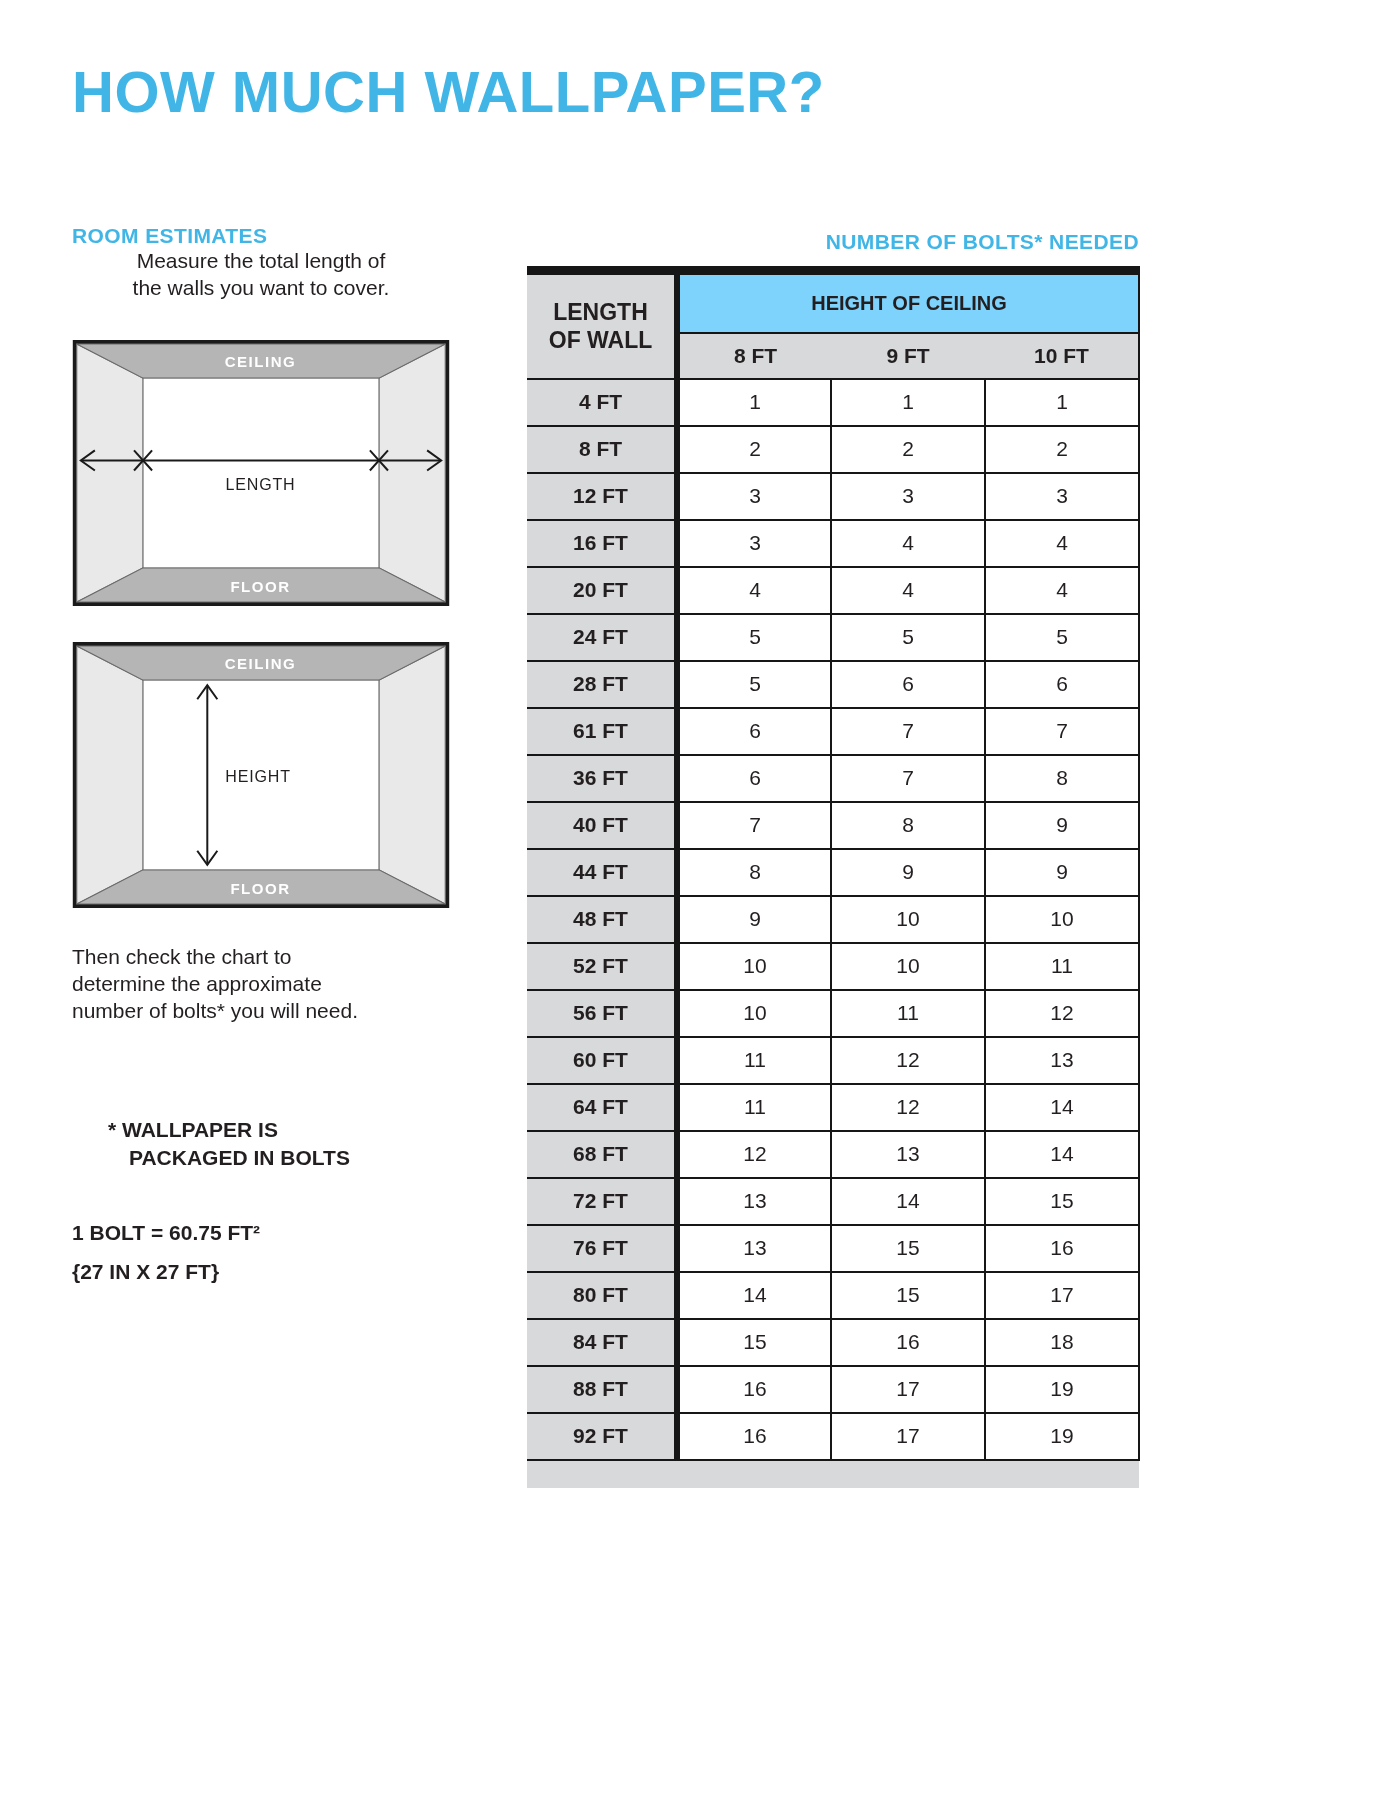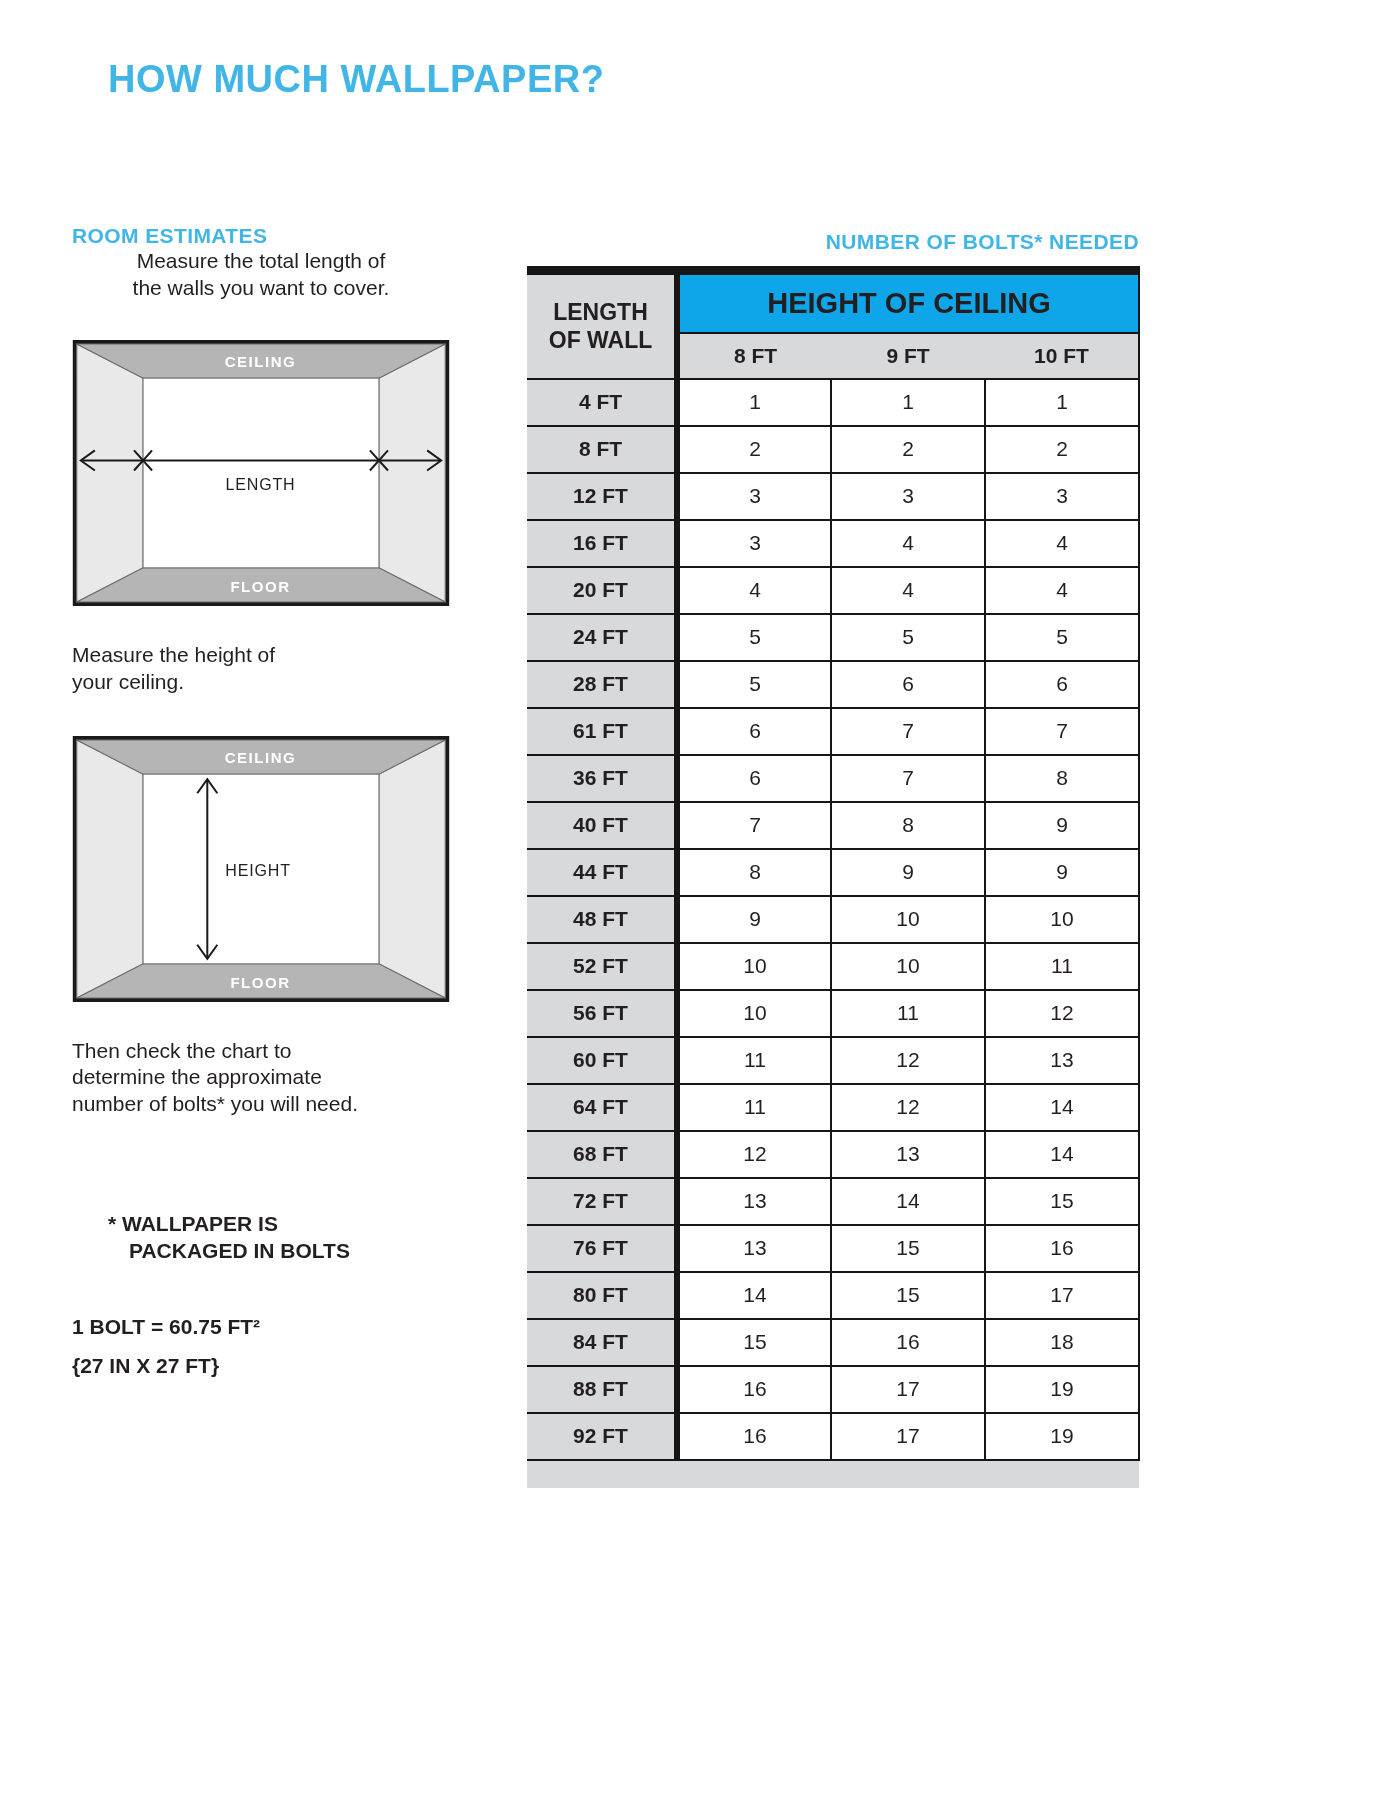--- a/index.html
+++ b/index.html
@@ -10,25 +10,24 @@
     height: 1800px;
     background: #ffffff;
     font-family: "Liberation Sans", sans-serif;
     color: #231f20;
     overflow: hidden;
   }
   .page-title {
     position: absolute;
     left: 72px;
     top: 58px;
-    font-size: 38px;
+    font-size: 58px;
     font-weight: bold;
     letter-spacing: 0.5px;
     color: #41b6e6;
-    margin-left: 36px;
   }
   
   .left-col {
     position: absolute;
     left: 72px;
     top: 224px;
     width: 378px;
   }
   .section-heading {
     font-size: 21px;
@@ -90,22 +89,22 @@
   .bolts-table th.corner {
     background: #d8d9da;
     font-size: 23px;
     font-weight: bold;
     line-height: 1.25;
     white-space: pre-line;
     border-left: 0;
     border-right: 6px solid #161616;
   }
   .bolts-table th.group {
-    background: #0ea5e9;
-    font-size: 29px;
+    background: #7dd3fc;
+    font-size: 20px;
     font-weight: bold;
     height: 62px;
   }
   .bolts-table th.sub {
     background: #d8d9da;
     font-size: 21px;
     font-weight: bold;
     height: 46px;
     border-left: 0;
     border-right: 0;
@@ -171,22 +170,20 @@
       <line x1="9" y1="120" x2="366" y2="120" stroke="#1a1a1a" stroke-width="2"></line>
       <polyline points="22,110 8,120 22,130" fill="none" stroke="#1a1a1a" stroke-width="2"></polyline>
       <polyline points="353,110 367,120 353,130" fill="none" stroke="#1a1a1a" stroke-width="2"></polyline>
       <line x1="61" y1="110" x2="79" y2="130" stroke="#1a1a1a" stroke-width="2"></line>
       <line x1="61" y1="130" x2="79" y2="110" stroke="#1a1a1a" stroke-width="2"></line>
       <line x1="296" y1="110" x2="314" y2="130" stroke="#1a1a1a" stroke-width="2"></line>
       <line x1="296" y1="130" x2="314" y2="110" stroke="#1a1a1a" stroke-width="2"></line>
       <text class="dim-label" x="187" y="149" text-anchor="middle">LENGTH</text>
     </svg>
 
-    <p class="copy p2">Measure the height of
-your ceiling.</p>
 
     <svg class="diagram" width="378" height="266" viewBox="0 0 375 265">
       <rect x="2" y="2" width="371" height="261" fill="#ffffff" stroke="#1a1a1a" stroke-width="4"></rect>
       <polygon points="4,4 70,38 70,227 4,261" fill="#e9e9e9" stroke="#6b6b6b" stroke-width="1"></polygon>
       <polygon points="371,4 305,38 305,227 371,261" fill="#e9e9e9" stroke="#6b6b6b" stroke-width="1"></polygon>
       <polygon points="4,4 371,4 305,38 70,38" fill="#b5b5b5" stroke="#6b6b6b" stroke-width="1"></polygon>
       <polygon points="4,261 371,261 305,227 70,227" fill="#b5b5b5" stroke="#6b6b6b" stroke-width="1"></polygon>
       <rect x="70" y="38" width="235" height="189" fill="#ffffff" stroke="#6b6b6b" stroke-width="1"></rect>
       <text class="band-label" x="187" y="27" text-anchor="middle">CEILING</text>
       <text class="band-label" x="187" y="251" text-anchor="middle">FLOOR</text>

